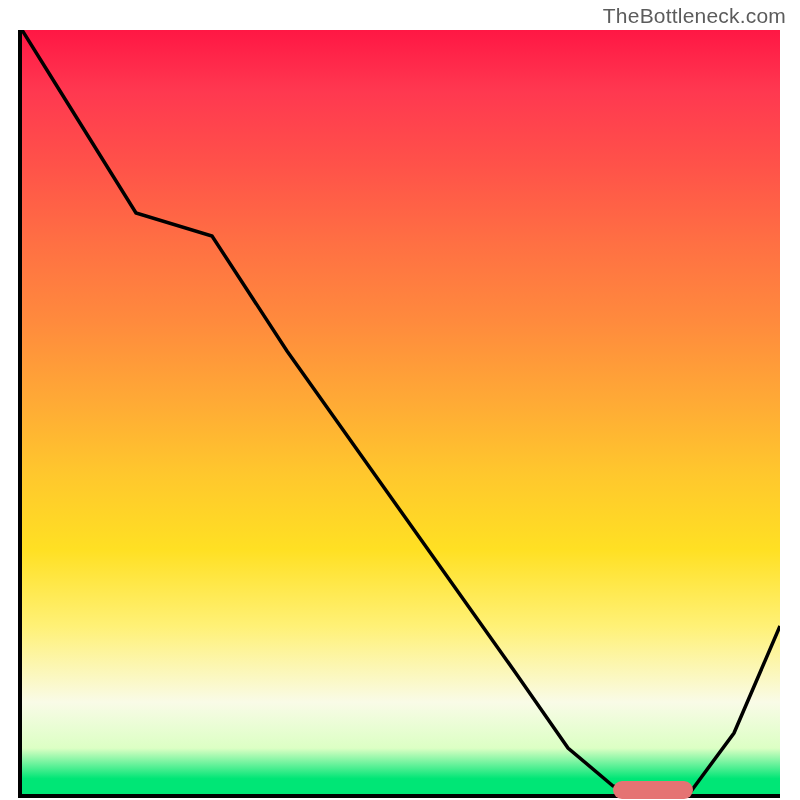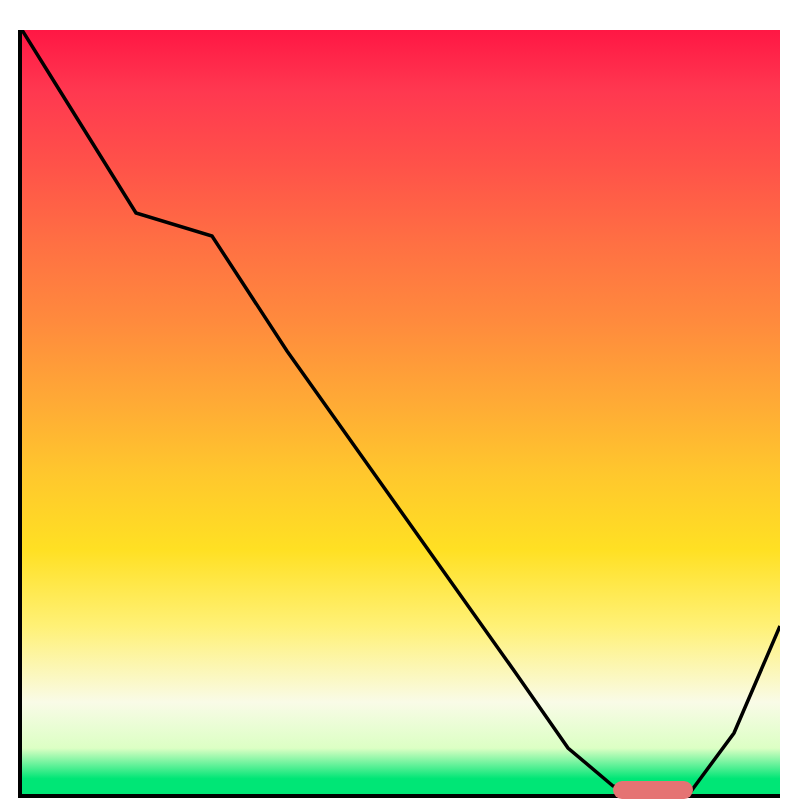--- a/index.html
+++ b/index.html
@@ -71,20 +71,21 @@
     border-radius: 9px;
     height: 18px;
     width: 80px;
     bottom: -5px;
   }
 </style>
 </head>
 <body>
 
 <div class="container">
+  <div class="watermark">TheBottleneck.com</div>
 
   <div class="chart-frame">
     <div class="gradient-area"></div>
 
     <svg class="curve-svg" viewBox="0 0 758 764" preserveAspectRatio="none">
       <path d="M 0 0
                L 38 61
                L 114 183
                Q 190 206 190 206
                L 265 321

